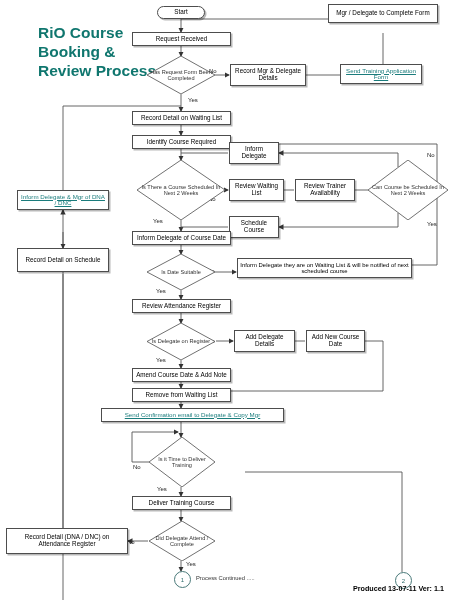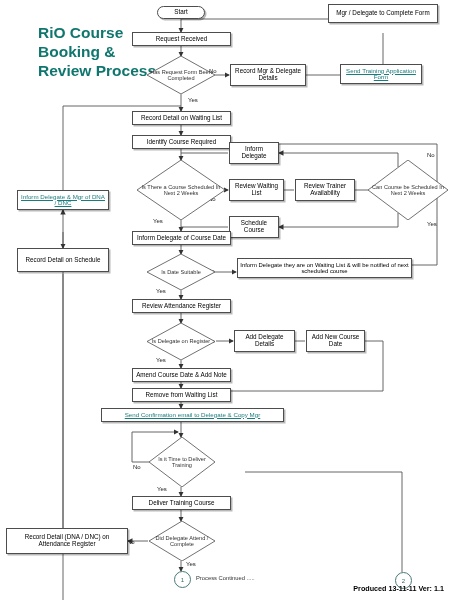--- a/index.html
+++ b/index.html
@@ -295,15 +295,15 @@
   <div class="lbl" style="left:127px;top:539px;">No</div>
   <div class="lbl" style="left:186px;top:561px;">Yes</div>
 
   <div class="node box" style="left:6px;top:528px;width:122px;height:26px;">Record Detail (DNA / DNC) on Attendance Register</div>
 
   <div class="conn" style="left:174px;top:571px;">1</div>
   <div class="contnote" style="left:196px;top:575px;">Process Continued .....</div>
 
   <div class="conn" style="left:395px;top:572px;">2</div>
 
-  <div class="footer">Produced 13-11-11  Ver: 1.1</div>
+  <div class="footer">Produced 13-07-11  Ver: 1.1</div>
 
 </div>
 
 </body></html>

